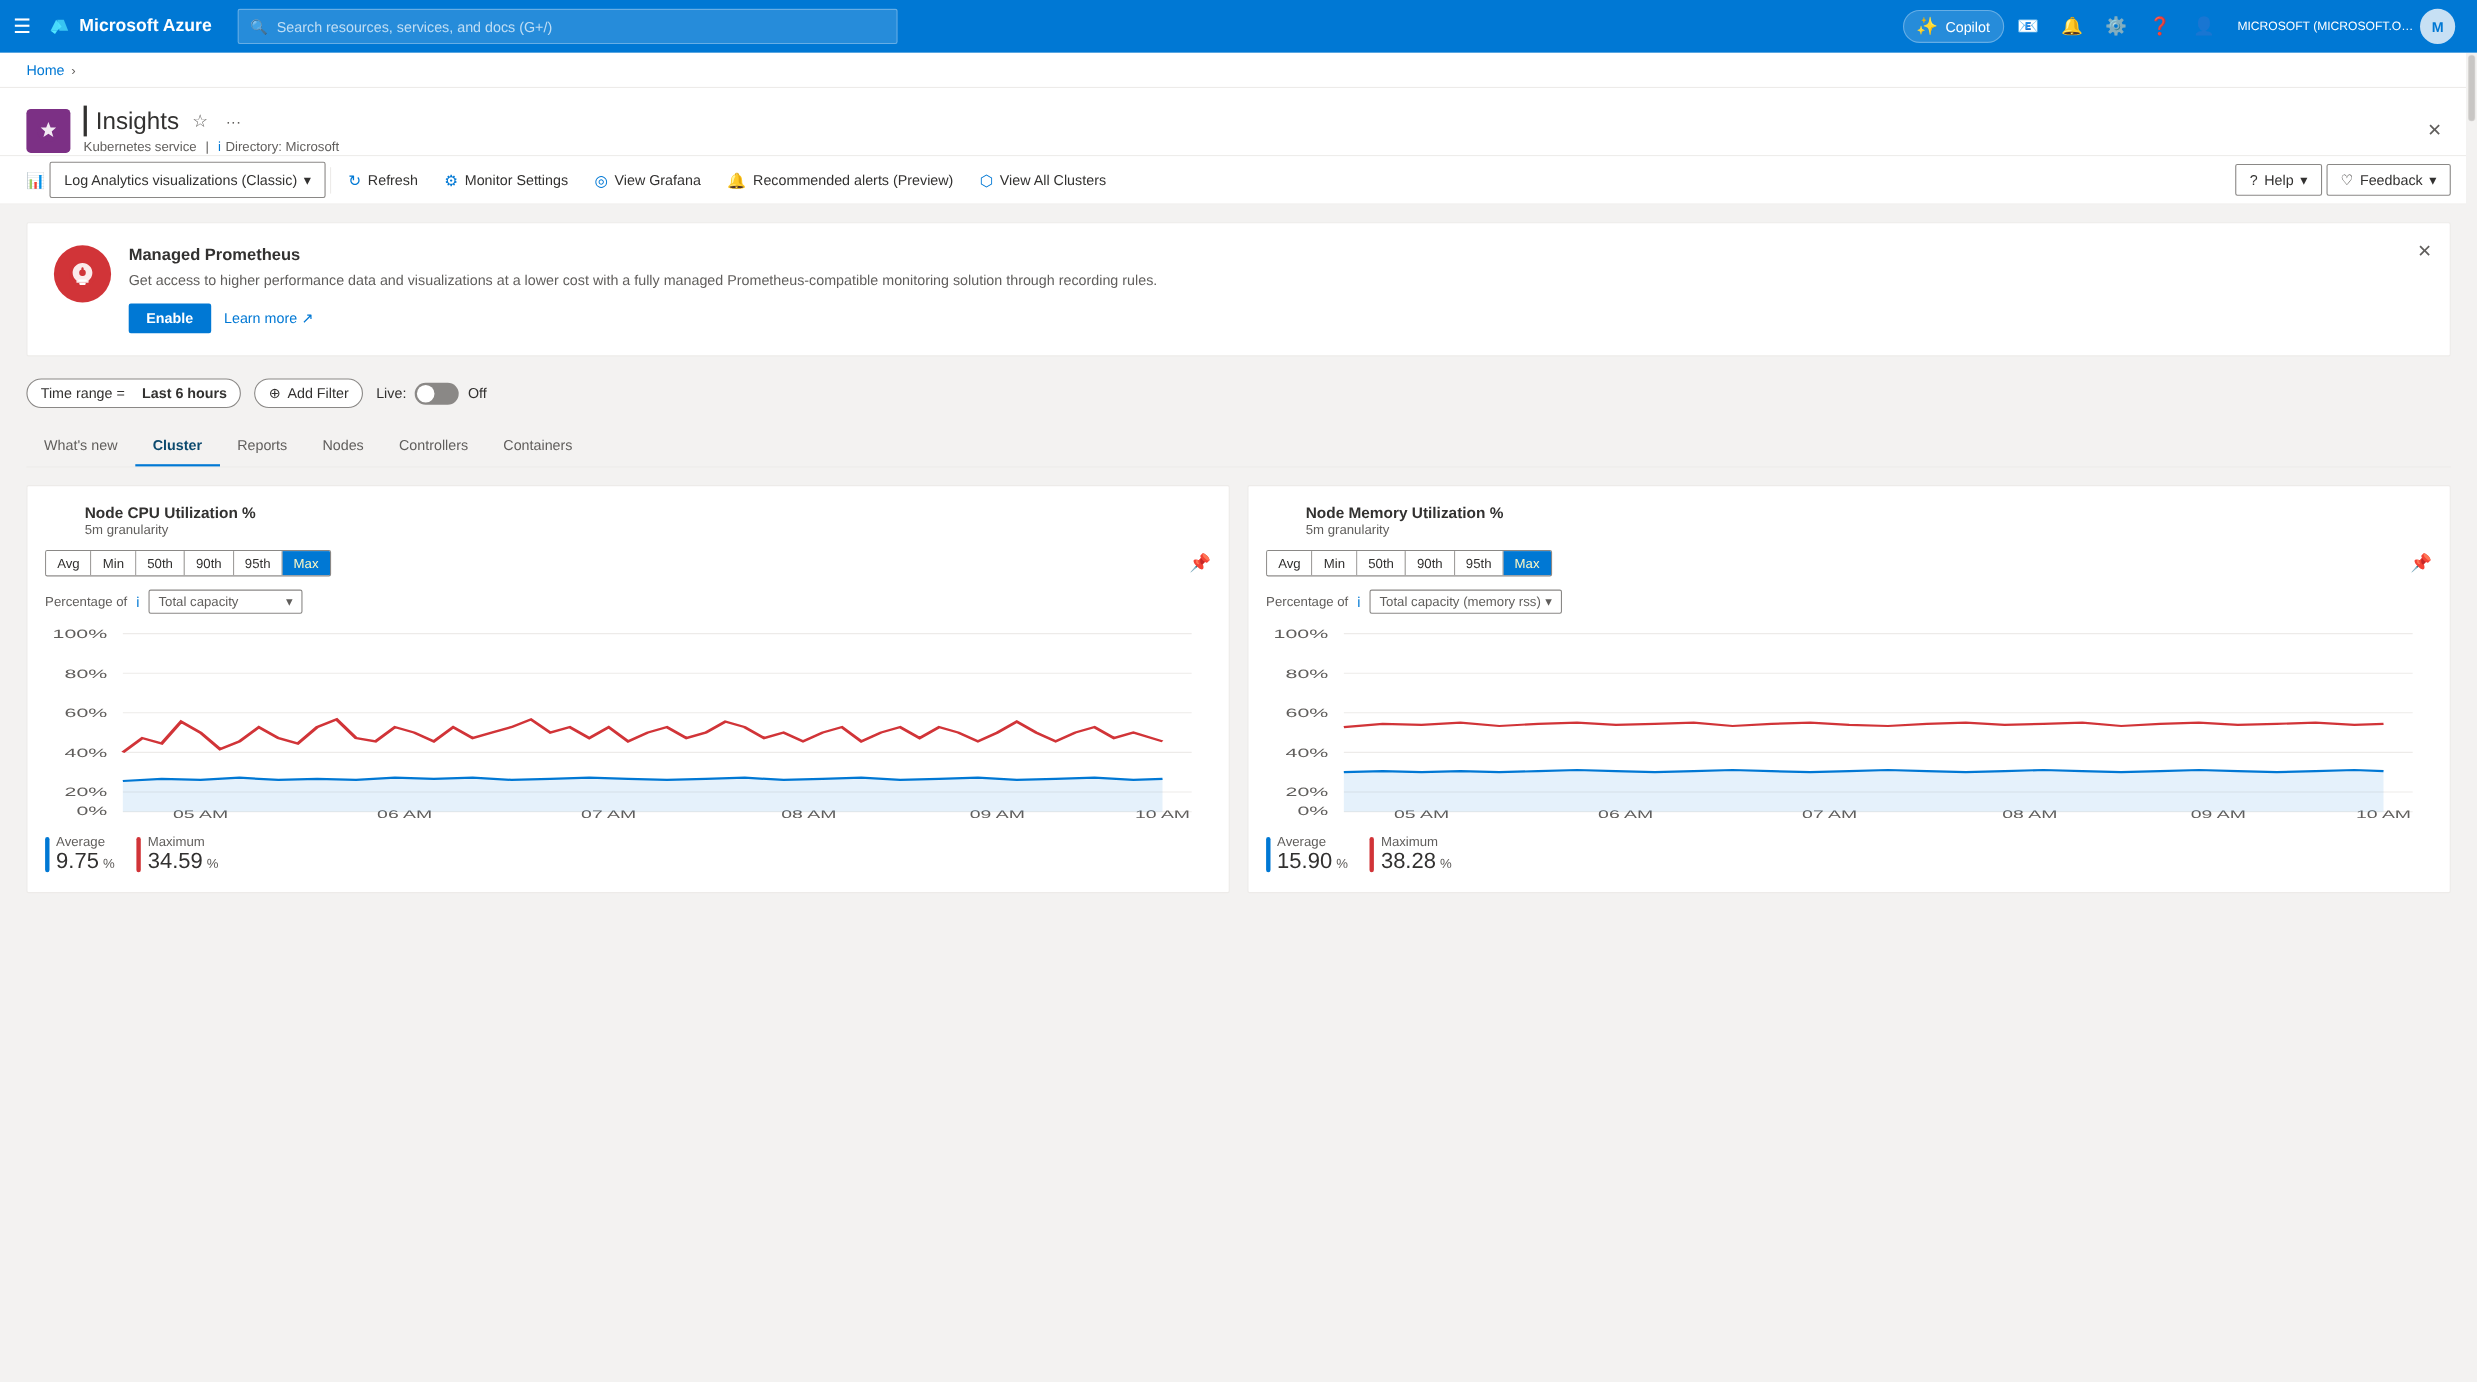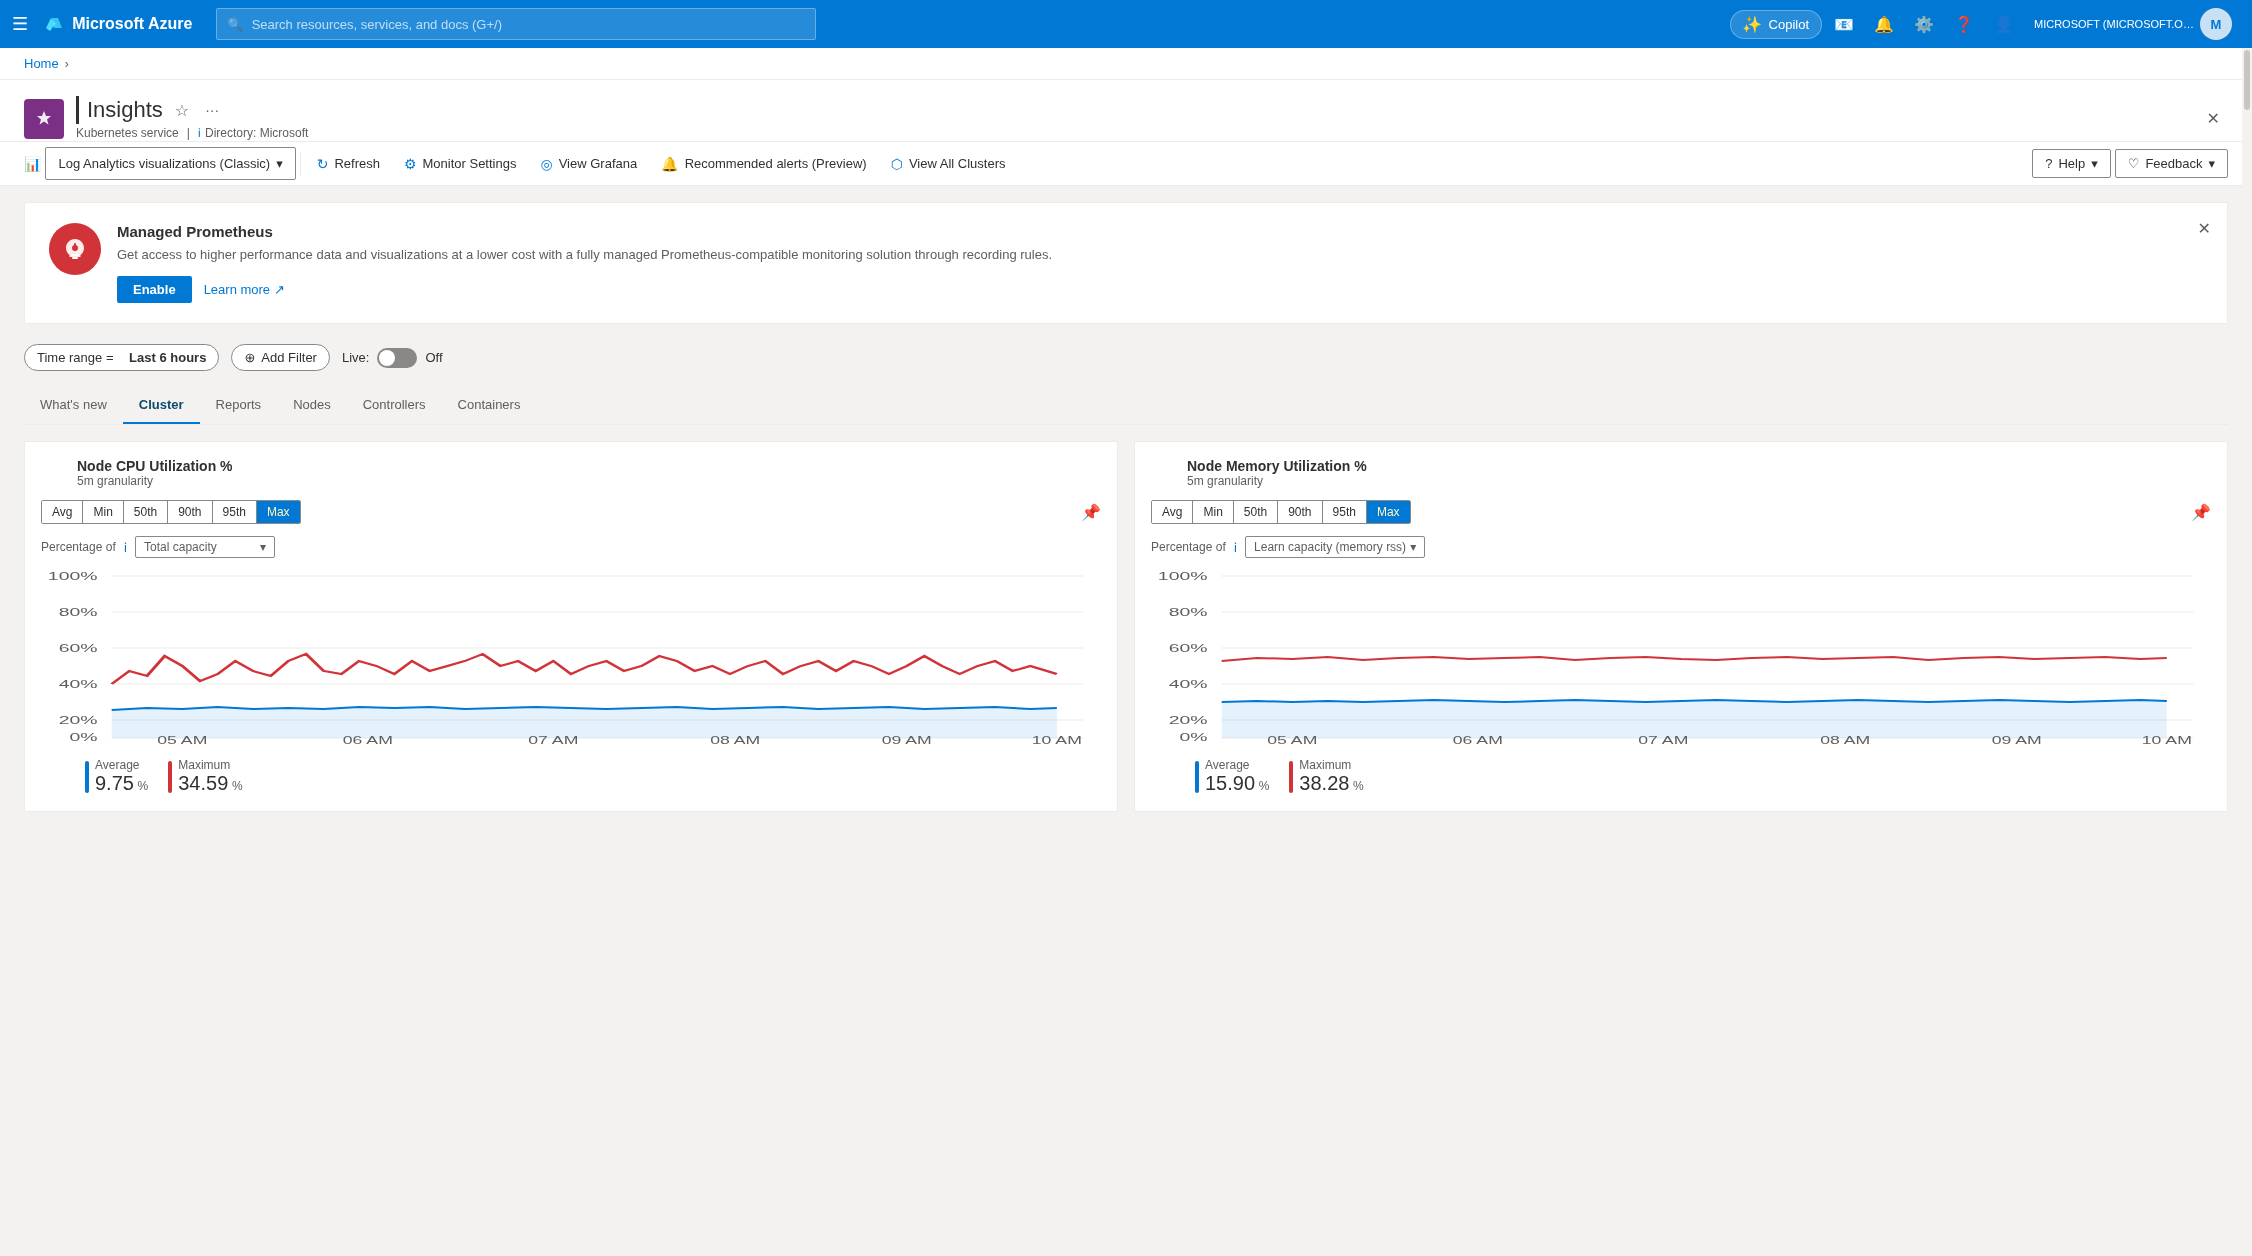--- a/index.html
+++ b/index.html
@@ -212,21 +212,21 @@
       display: flex; align-items: center; gap: 4px; padding: 3px 8px;
       border: 1px solid #8a8886; border-radius: 2px; background: white;
       font-size: 12px; cursor: pointer; min-width: 140px; justify-content: space-between;
     }
 
     
     .chart-area { width: 100%; height: 180px; position: relative; }
     .chart-svg { width: 100%; height: 100%; }
 
     
-    .chart-legend { display: flex; gap: 20px; margin-top: 12px; margin-left: 44px; }
+    .chart-legend { display: flex; gap: 20px; margin-top: 12px; }
     .legend-item { display: flex; align-items: center; gap: 6px; }
     .legend-color { width: 4px; height: 32px; border-radius: 2px; }
     .legend-info { }
     .legend-label { font-size: 12px; color: #605e5c; }
     .legend-value { font-size: 20px; font-weight: 400; color: #323130; }
     .legend-unit { font-size: 12px; color: #605e5c; }
 
     
     .right-scrollbar {
       position: fixed; right: 0; top: 48px; bottom: 0; width: 10px; background: #f3f2f1;
@@ -495,21 +495,21 @@
           <button class="chart-btn">90th</button>
           <button class="chart-btn">95th</button>
           <button class="chart-btn active">Max</button>
         </div>
         <span class="chart-pin-btn">📌</span>
       </div>
       <div class="chart-percentage-row">
         <span>Percentage of</span>
         <span class="chart-info-icon">ℹ</span>
         <div class="chart-dropdown">
-          <span>Learn capacity (memory rss)</span>
+          <span>Total capacity (memory rss)</span>
           <span>▾</span>
         </div>
       </div>
       <div class="chart-area">
         <svg class="chart-svg" viewBox="0 0 600 180" preserveAspectRatio="none">
 
           <text x="32" y="14" font-size="11" fill="#605e5c" text-anchor="end">100%</text>
           <text x="32" y="50" font-size="11" fill="#605e5c" text-anchor="end">80%</text>
           <text x="32" y="86" font-size="11" fill="#605e5c" text-anchor="end">60%</text>
           <text x="32" y="122" font-size="11" fill="#605e5c" text-anchor="end">40%</text>

